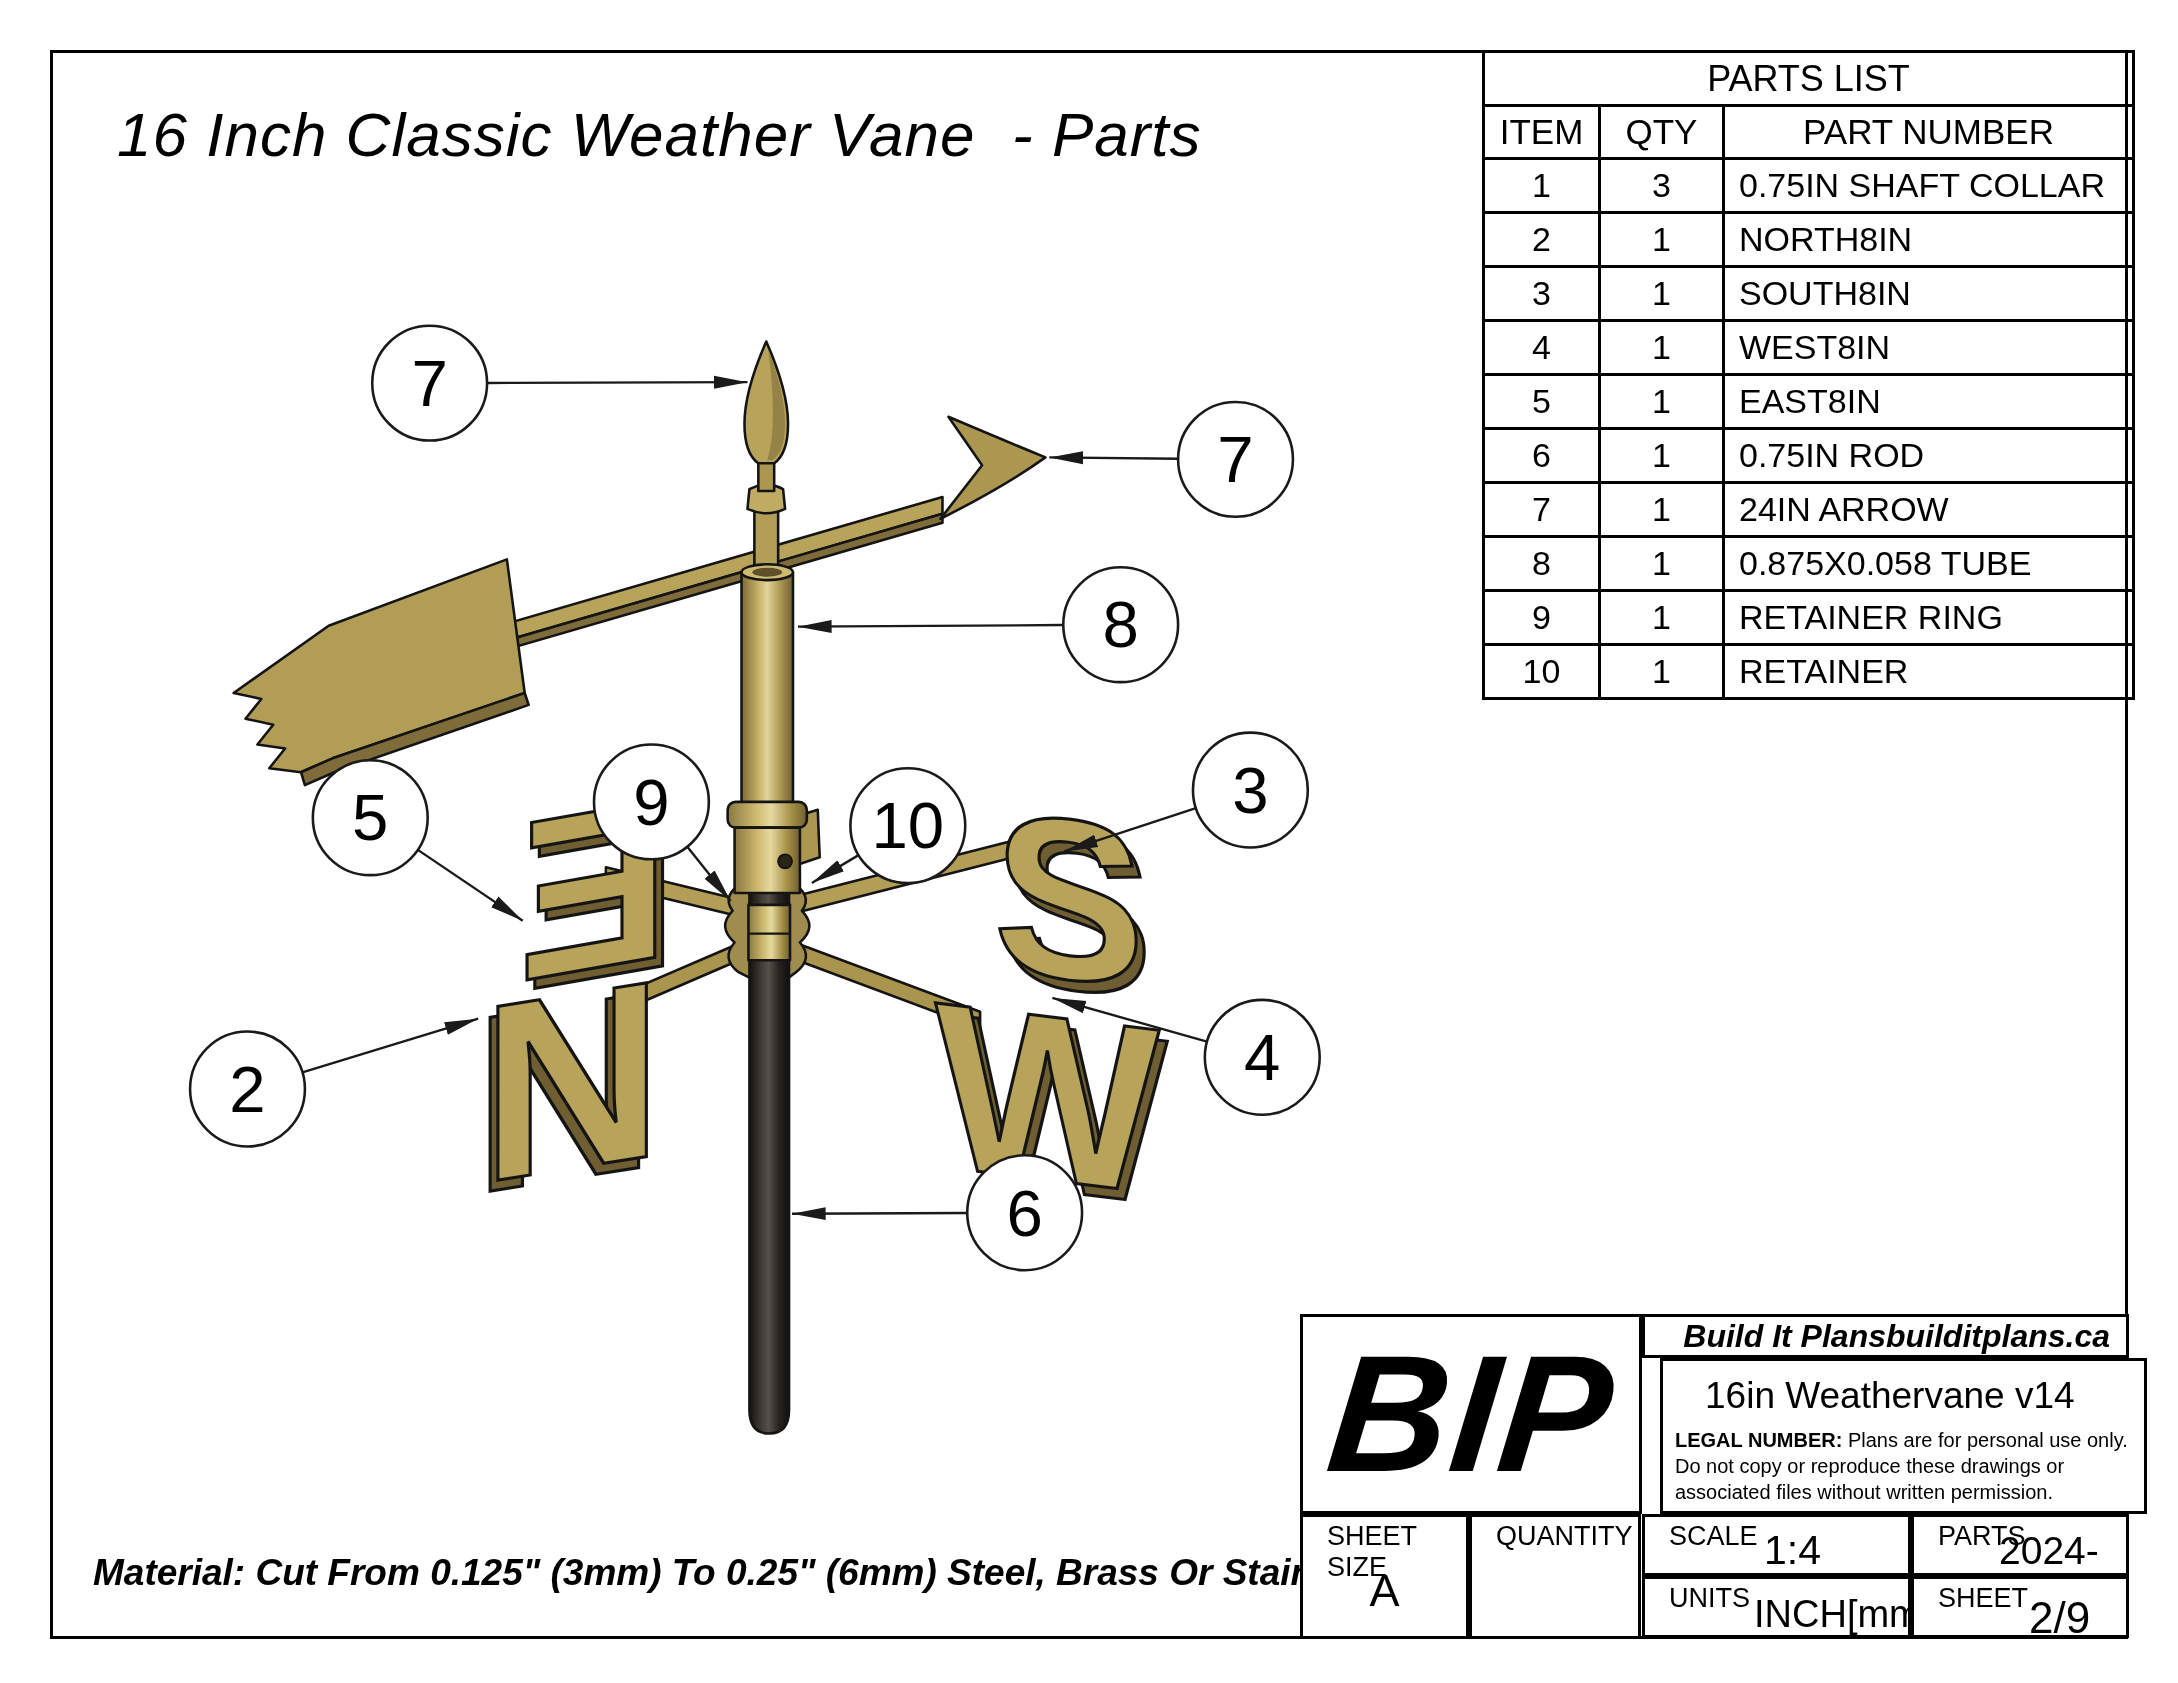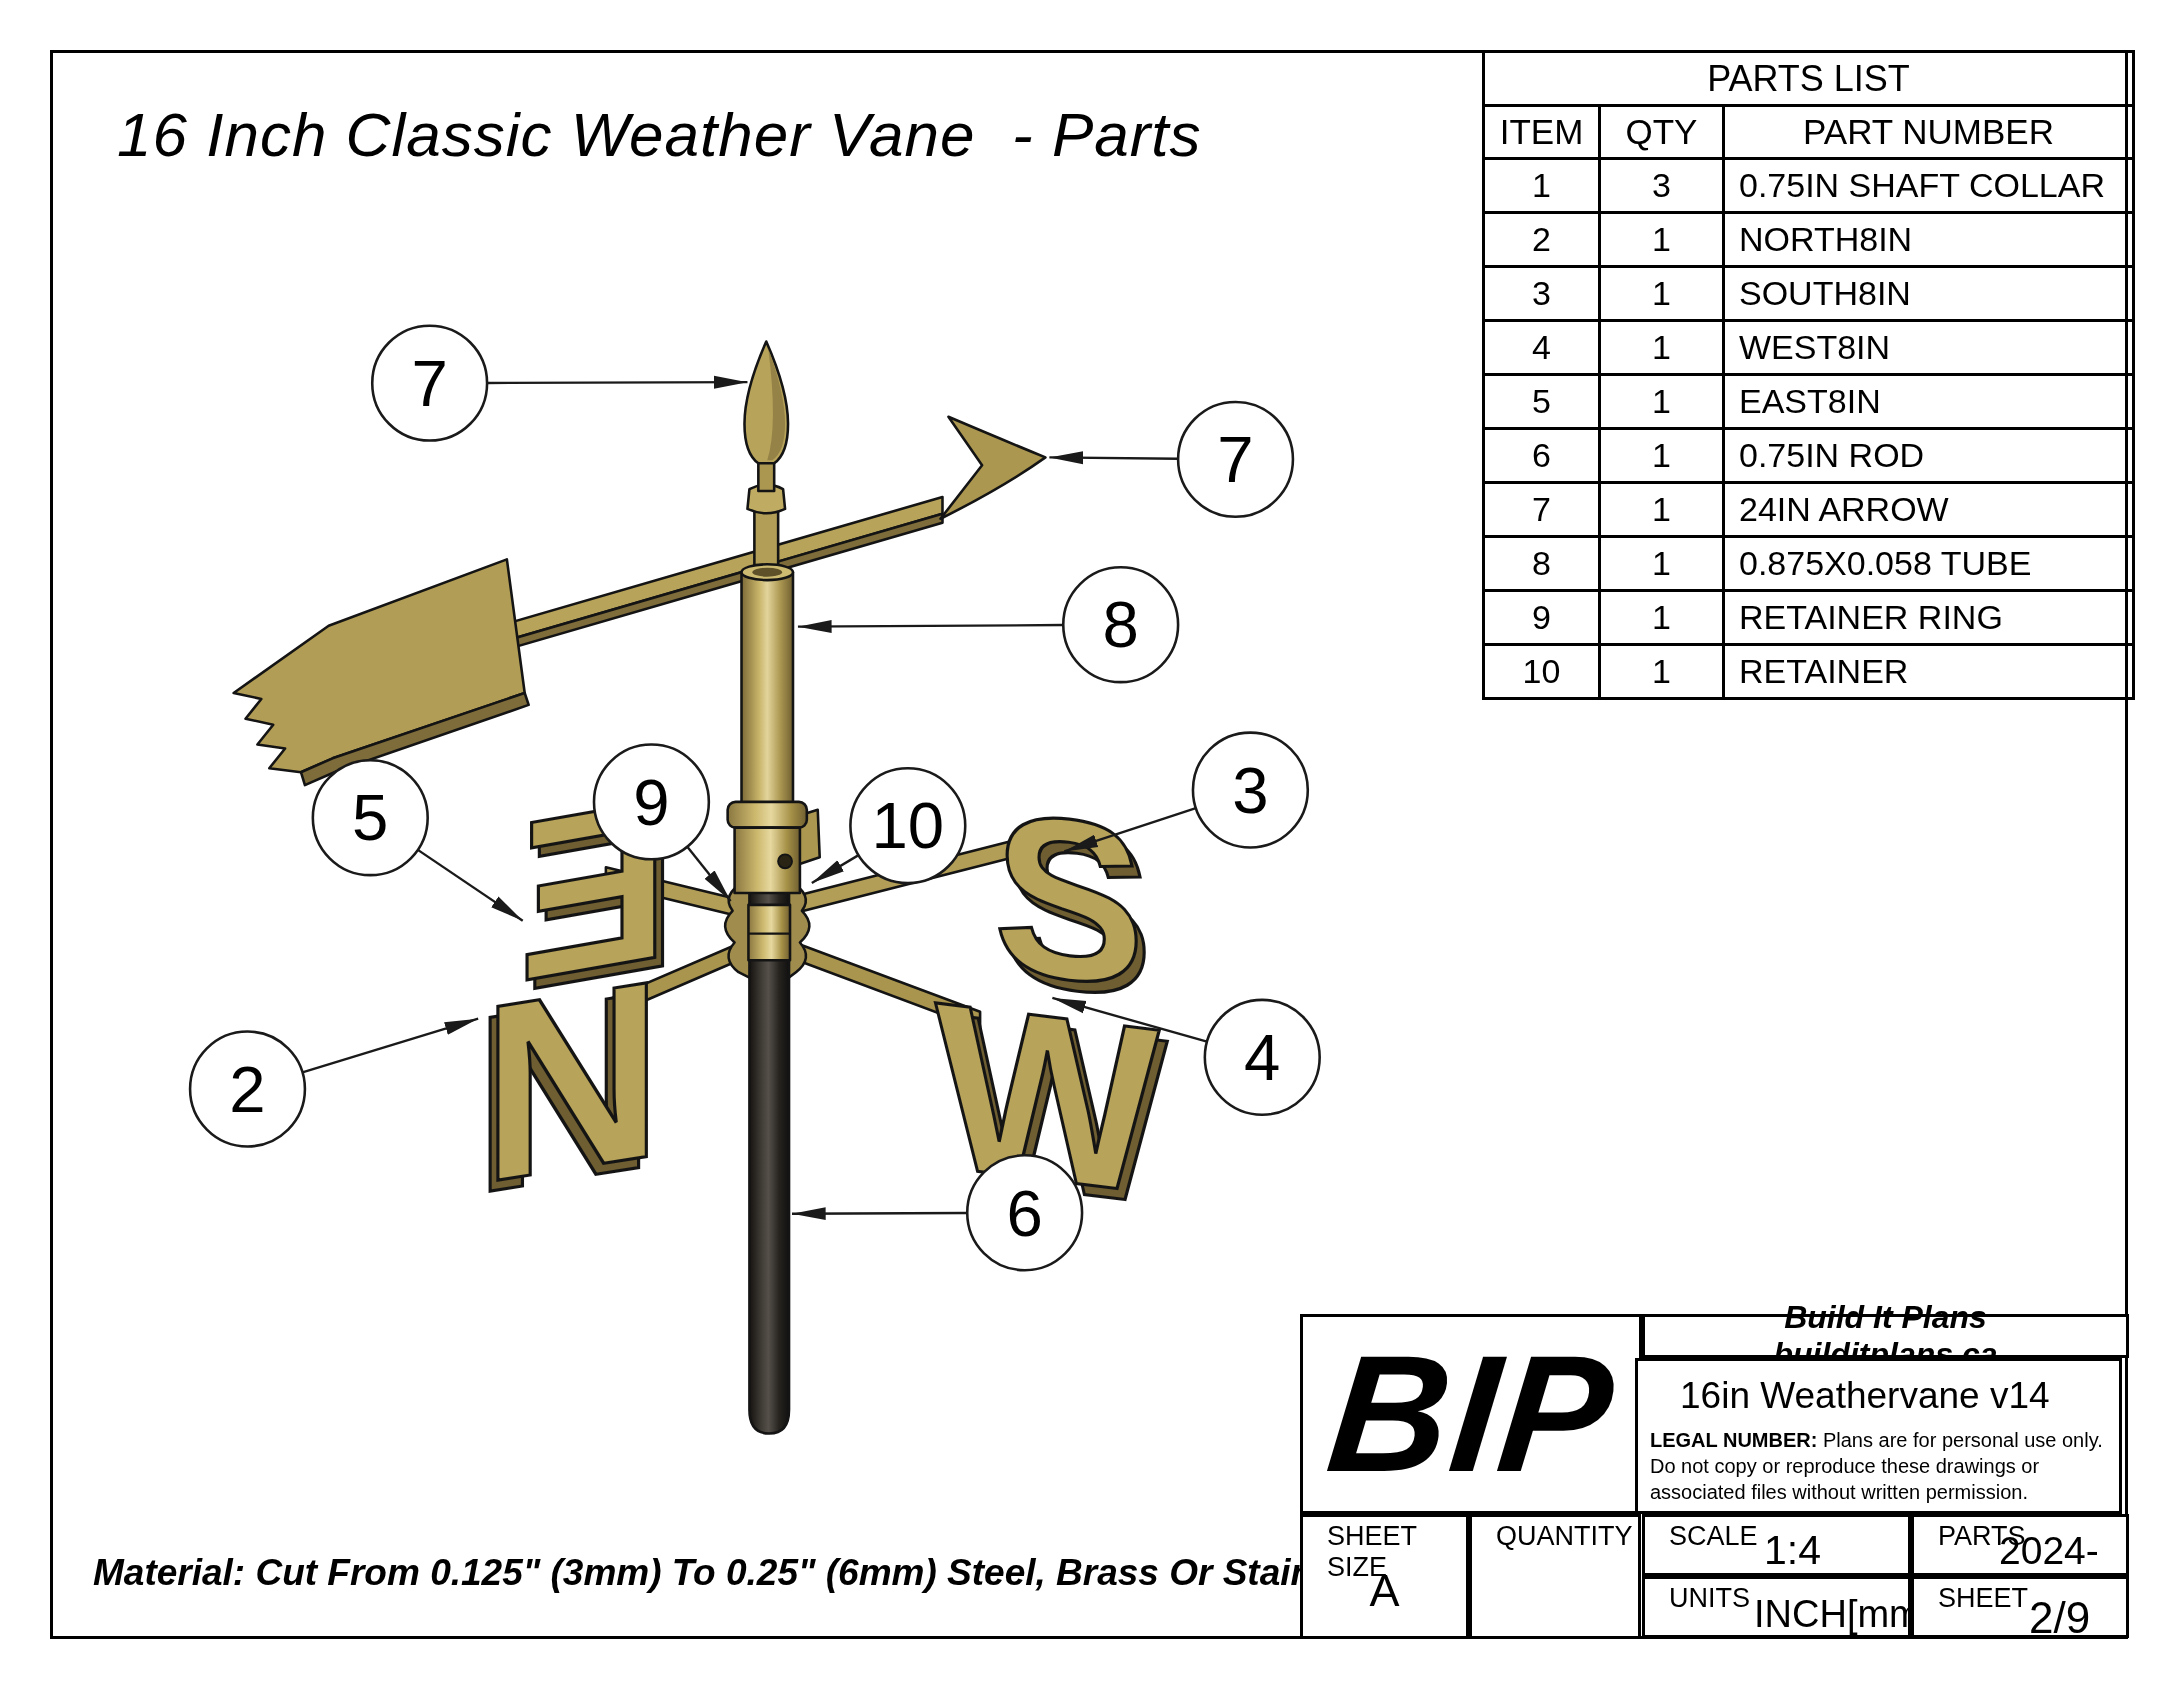--- a/index.html
+++ b/index.html
@@ -18,22 +18,22 @@
   table.parts .t-head th{height:50px;font-size:35px;}
   table.parts .t-row td{height:51px;}
   table.parts td.part-num{text-align:left;padding-left:14px;}
   col.c-item{width:116px;} col.c-qty{width:124px;} col.c-part{width:410px;}
   
   .tblock{position:absolute;left:1300px;top:1314px;width:829px;height:325px;}
   .tb-cell{position:absolute;border:3px solid #000;box-sizing:border-box;background:#fff;}
   .tb-label{position:absolute;left:8px;top:4px;font-size:27px;margin-left:16px;}
   .logo-cell{left:0;top:0;width:342px;height:200px;display:flex;align-items:center;justify-content:center;}
   .logo-text{font-size:166px;font-style:italic;font-weight:bold;transform:skewX(-6deg);letter-spacing:2px;}
-  .company-row{left:342px;top:0;width:487px;height:44px;display:flex;align-items:center;justify-content:center;padding:0 16px;font-size:32px;font-style:italic;font-weight:bold;box-sizing:border-box;flex-direction:column;}
-  .mid-cell{left:335px;top:44px;width:487px;height:156px;}
+  .company-row{left:342px;top:0;width:487px;height:44px;display:flex;align-items:center;justify-content:flex-end;padding:0 16px;font-size:32px;font-style:italic;font-weight:bold;box-sizing:border-box;}
+  .mid-cell{left:360px;top:44px;width:487px;height:156px;}
   .drawing-title{position:absolute;left:42px;top:14px;font-size:37px;}
   .legal{position:absolute;left:12px;right:10px;bottom:6px;font-size:20px;line-height:26px;}
   .legal b{font-weight:bold;}
   .sheetsize-cell{left:0;top:200px;width:169px;height:125px;}
   .quantity-cell{left:169px;top:200px;width:172px;height:125px;text-decoration:underline;}
   .cell-value-big{position:absolute;left:0;right:0;top:48px;text-align:center;font-size:45px;}
   .scale-cell{left:342px;top:200px;width:269px;height:62px;}
   .date-cell{left:611px;top:200px;width:218px;height:62px;}
   .units-cell{left:342px;top:262px;width:269px;height:62px;}
   .sheet-cell{left:611px;top:262px;width:218px;height:62px;}

